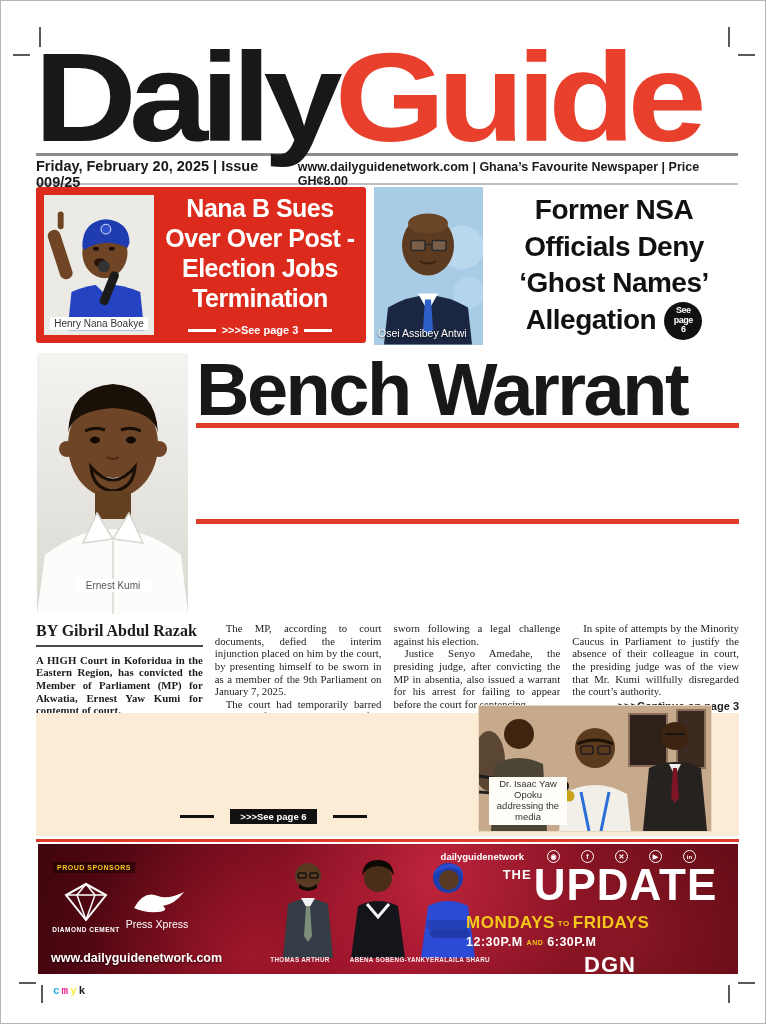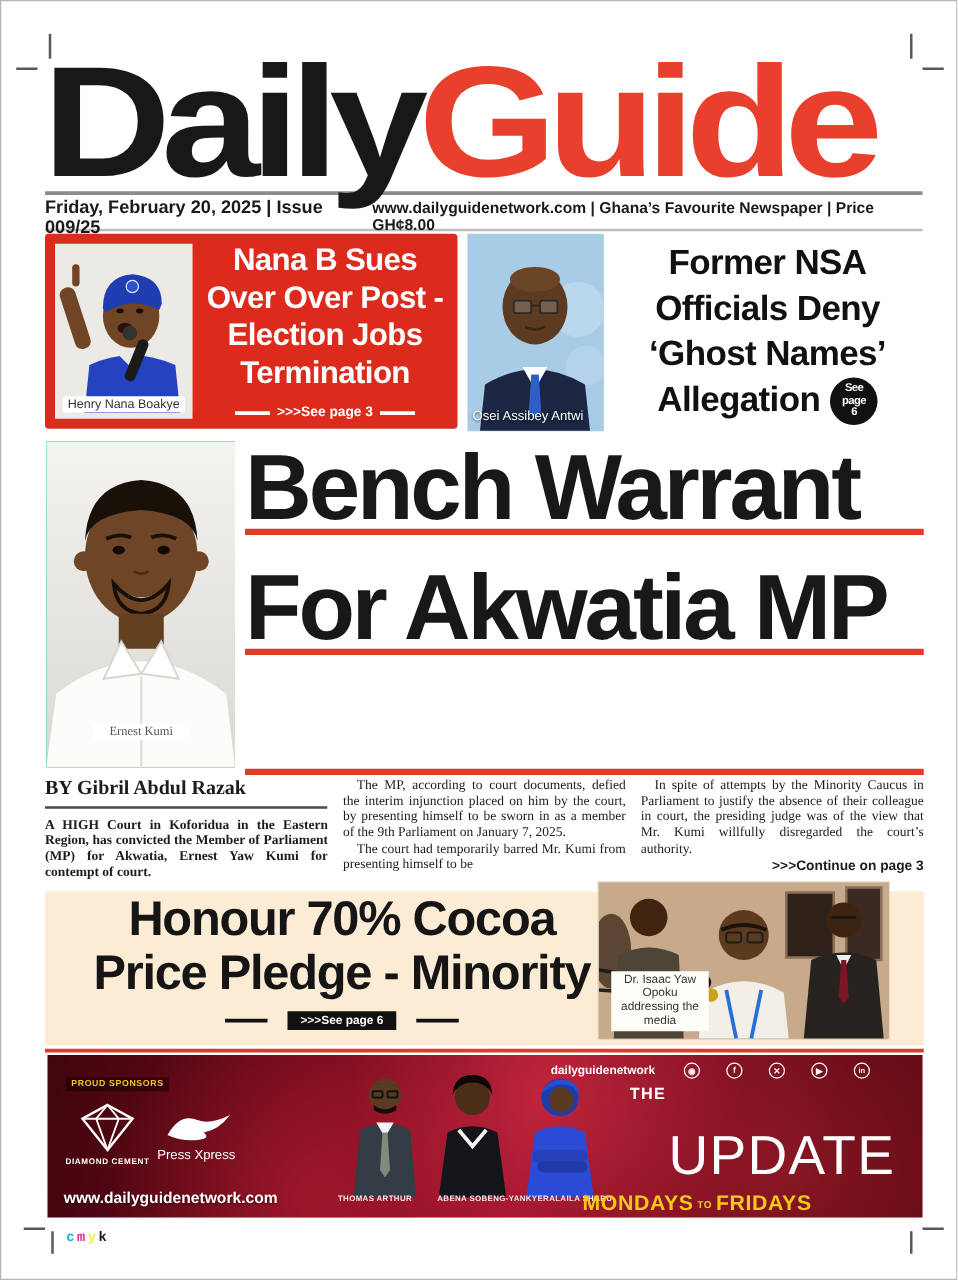--- a/index.html
+++ b/index.html
@@ -37,21 +37,21 @@
   .tag-red{position:absolute;left:124px;bottom:7px;width:200px;display:flex;align-items:center;justify-content:center;gap:6px;color:#fff;font-weight:bold;font-size:11px;}
   .tag-red::before,.tag-red::after{content:"";width:28px;height:3px;background:#fff;}
   
   .nsa-photo{position:absolute;left:373px;top:186px;width:109px;height:158px;background:#a9cce6;overflow:hidden;}
   .nsa-photo svg{display:block;width:100%;height:100%;}
   .photo-cap2{position:absolute;left:4px;bottom:6px;color:#fff;font-size:10.5px;text-shadow:0 1px 2px rgba(0,0,0,.7);}
   .nsa-head{position:absolute;left:488px;top:187px;width:250px;height:156px;display:flex;flex-direction:column;justify-content:center;text-align:center;color:#111;font-weight:800;font-size:28px;line-height:1.3;letter-spacing:-0.5px;}
   .nsa-line4{display:flex;align-items:flex-start;justify-content:center;gap:8px;}
   .badge{width:38px;height:38px;border-radius:50%;background:#111;color:#fff;display:flex;flex-direction:column;align-items:center;justify-content:center;font-weight:bold;font-size:9px;line-height:1.05;flex:0 0 auto;}
   
-  .lead-photo{position:absolute;left:36px;top:352px;width:151px;height:261px;overflow:hidden;background:#22c55e;font-family:Liberation Serif, serif;}
+  .lead-photo{position:absolute;left:36px;top:352px;width:151px;height:261px;overflow:hidden;background:#000000;}
   .lead-photo svg{display:block;width:100%;height:100%;}
   .photo-cap3{position:absolute;left:38px;bottom:22px;width:76px;background:#ffffff;color:#555;font-size:10px;text-align:center;padding:1px 0;}
   .lead-head{position:absolute;left:195px;top:352px;width:543px;}
   .lead-line{position:relative;height:96px;}
   .lead-line .txt{position:absolute;left:0;top:0;font-size:74px;font-weight:800;line-height:74px;letter-spacing:-2.5px;color:#181818;white-space:nowrap;}
   .lead-line .ul{position:absolute;left:0;top:70px;width:100%;height:5px;background:#e23b28;}
   
   .cols{position:absolute;left:35px;top:621px;width:703px;height:92px;display:flex;gap:12px;
     font-family:"Liberation Serif",serif;font-size:10.8px;line-height:1.17;text-align:justify;color:#1c1c1c;}
   .col{flex:1;overflow:hidden;}
@@ -89,21 +89,21 @@
   .pname{position:absolute;top:112px;font-weight:bold;font-size:6.3px;color:#f5e9ea;text-align:center;letter-spacing:.3px;}
   .pname1{left:216px;width:92px;}
   .pname2{left:303px;width:112px;}
   .pname3{left:398px;width:62px;}
   .social-row{position:absolute;right:42px;top:6px;display:flex;align-items:center;gap:21px;}
   .social-handle{font-weight:bold;font-size:9.5px;margin-right:2px;}
   .sicon{width:13px;height:13px;border:1px solid #fff;border-radius:50%;display:flex;align-items:center;justify-content:center;font-size:7px;font-weight:bold;color:#fff;}
   .update-block{position:absolute;left:428px;top:20px;width:288px;}
   .update-row{display:flex;align-items:flex-start;justify-content:center;}
   .the{font-weight:800;font-size:13px;letter-spacing:1px;margin-top:3px;margin-right:2px;}
-  .update{font-weight:400;font-size:44px;line-height:0.95;letter-spacing:1px;margin-top:40px;}
+  .update{font-weight:700;font-size:44px;line-height:0.95;letter-spacing:1px;}
   .sched{margin-top:7px;color:#f3c71c;font-weight:800;font-size:17px;letter-spacing:.5px;}
   .sched .to{font-size:8px;vertical-align:middle;margin:0 3px;}
   .times{margin-top:2px;font-weight:bold;font-size:12.5px;letter-spacing:.5px;}
   .times .and{font-size:7px;color:#f3c71c;margin:0 4px;vertical-align:middle;}
   .dgn-row{margin-top:3px;display:flex;align-items:center;justify-content:center;gap:0;flex-direction:column;}
   .dgn{font-weight:800;font-size:22px;letter-spacing:1px;}
   .dgn-div{width:1px;height:18px;background:rgba(255,255,255,.8);}
   .slogan{font-size:9px;color:#f0dfe0;}
 </style>
 </head>
@@ -217,49 +217,45 @@
         <line x1="76" y1="188" x2="76" y2="261" stroke="#e2e0da" stroke-width="2"></line>
       </svg>
       <div class="photo-cap3">Ernest Kumi</div>
     </div>
     <div class="lead-head">
       <div class="lead-line">
         <span class="txt">Bench Warrant</span>
         <span class="ul"></span>
       </div>
       <div class="lead-line">
-        <span class="txt">For Akwatia MP</span>
-        <span class="ul"></span>
-      </div>
-      <div class="lead-line">
         <span class="ul"></span>
       </div>
     </div>
   </section>
 
   <section class="cols">
     <div class="col">
       <div class="byline">BY Gibril Abdul Razak</div>
       <p class="col1-text">A HIGH Court in Koforidua in the Eastern Region, has convicted the Member of Parliament (MP) for Akwatia, Ernest Yaw Kumi for contempt of court.</p>
     </div>
     <div class="col">
       <p class="ind">The MP, according to court documents, defied the interim injunction placed on him by the court, by presenting himself to be sworn in as a member of the 9th Parliament on January 7, 2025.</p>
       <p class="ind">The court had temporarily barred Mr. Kumi from presenting himself to be</p>
     </div>
     <div class="col">
+      <p>sworn following a legal challenge against his election.</p>
+      <p class="ind">Justice Senyo Amedahe, the presiding judge, after convicting the MP in absentia, also issued a warrant for his arrest for failing to appear before the court for sentencing.</p>
+    </div>
+    <div class="col">
       <p class="ind">In spite of attempts by the Minority Caucus in Parliament to justify the absence of their colleague in court, the presiding judge was of the view that Mr. Kumi willfully disregarded the court’s authority.</p>
       <div class="cont-ref">&gt;&gt;&gt;Continue on page 3</div>
     </div>
   </section>
 
   <section class="cocoa">
-    <div class="cocoa-head">
-      <div class="cocoa-l1">Honour 70% Cocoa</div>
-      <div class="cocoa-l2">Price Pledge - Minority</div>
-    </div>
     <div class="tag-black">
       <span class="bar"></span>
       <span class="pill">&gt;&gt;&gt;See page 6</span>
       <span class="bar"></span>
     </div>
     <div class="cocoa-photo">
       <svg viewBox="0 0 232 125">
         <rect width="232" height="125" fill="#c7a98c"></rect>
         <rect x="150" y="8" width="38" height="52" fill="#2e211a" stroke="#8a705a" stroke-width="2"></rect>
         <rect x="198" y="4" width="28" height="58" fill="#3a2a20" stroke="#8a705a" stroke-width="2"></rect>

